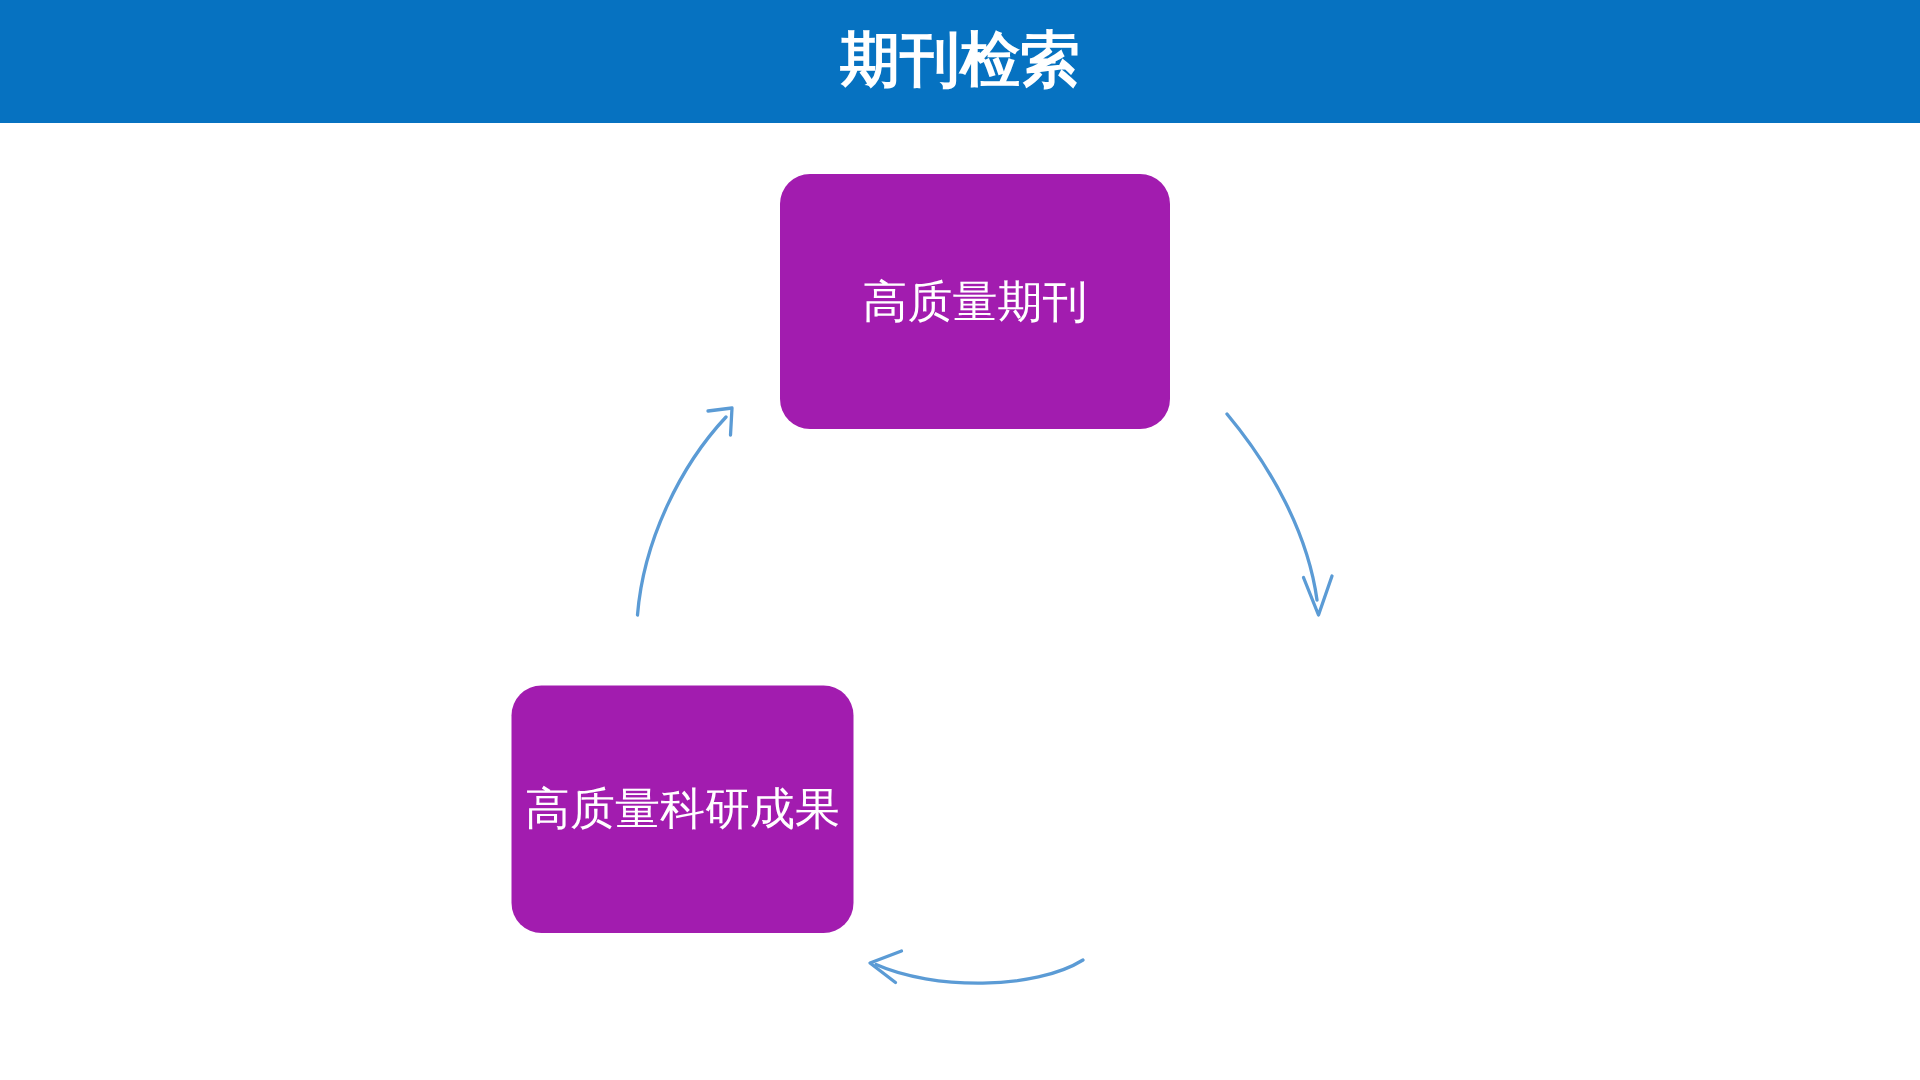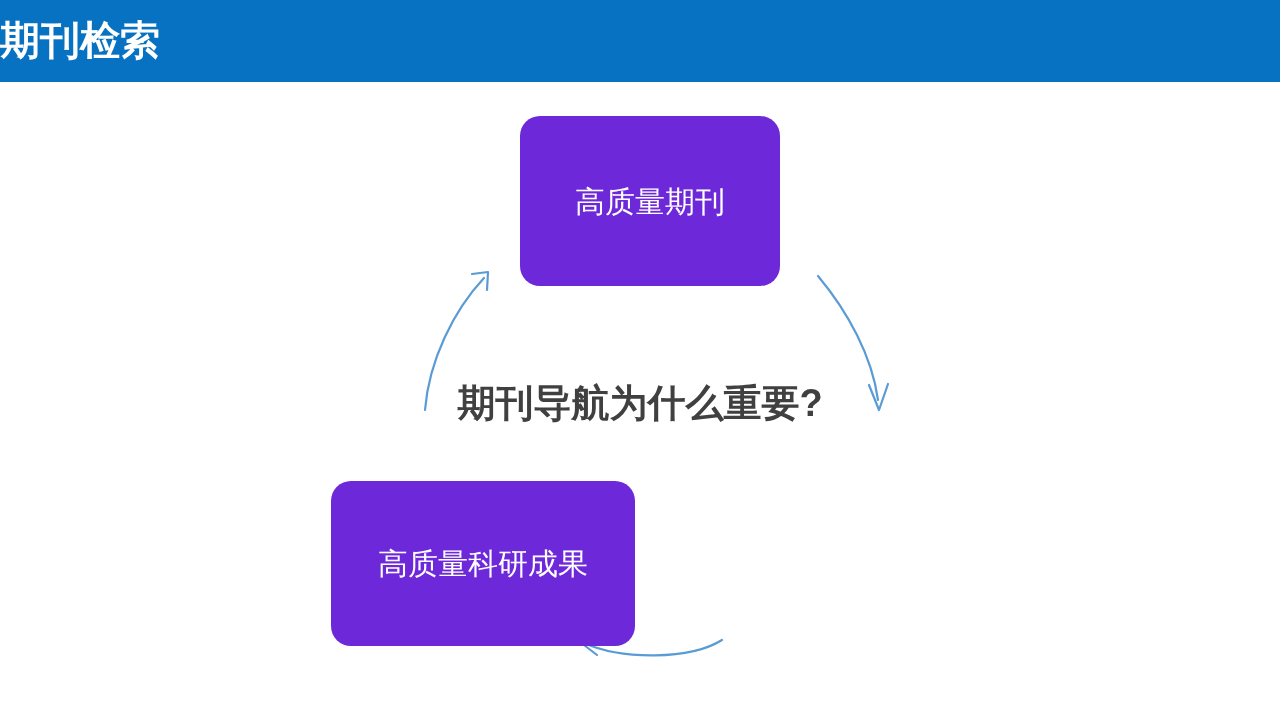--- a/index.html
+++ b/index.html
@@ -30,53 +30,52 @@
     height: 82px;
     background: #0672c1;
   }
   #header-title {
     position: absolute;
     left: 0;
     top: 0;
     width: 1280px;
     height: 82px;
     line-height: 80px;
-    text-align: left;
+    text-align: center;
     color: #ffffff;
     font-size: 40px;
     font-weight: bold;
     letter-spacing: 0px;
     white-space: nowrap;
   }
   
   .cycle-box {
     position: absolute;
-    background: #6d28d9;
+    background: #a21caf;
     border-radius: 20px;
     display: flex;
     align-items: center;
     justify-content: center;
     color: #ffffff;
     font-size: 30px;
     font-weight: normal;
     white-space: nowrap;
     box-sizing: border-box;
   }
   #box-top {
     left: 520px;
     top: 116px;
     width: 260px;
     height: 170px;
   }
   #box-bottom-left {
-    left: 331px;
+    left: 341px;
     top: 457px;
-    width: 304px;
+    width: 228px;
     height: 165px;
-    margin-top: 24px;
   }
   #box-bottom-right {
     left: 716px;
     top: 457px;
     width: 260px;
     height: 165px;
   }
   .box-label {
     display: block;
     line-height: 1.1;
@@ -133,15 +132,14 @@
 
   <div id="box-top" class="cycle-box">
     <span class="box-label">高质量期刊</span>
   </div>
 
 
   <div id="box-bottom-left" class="cycle-box">
     <span class="box-label">高质量科研成果</span>
   </div>
 
-  <div id="center-question">期刊导航为什么重要?</div>
 
 </div>
 
 </body></html>

